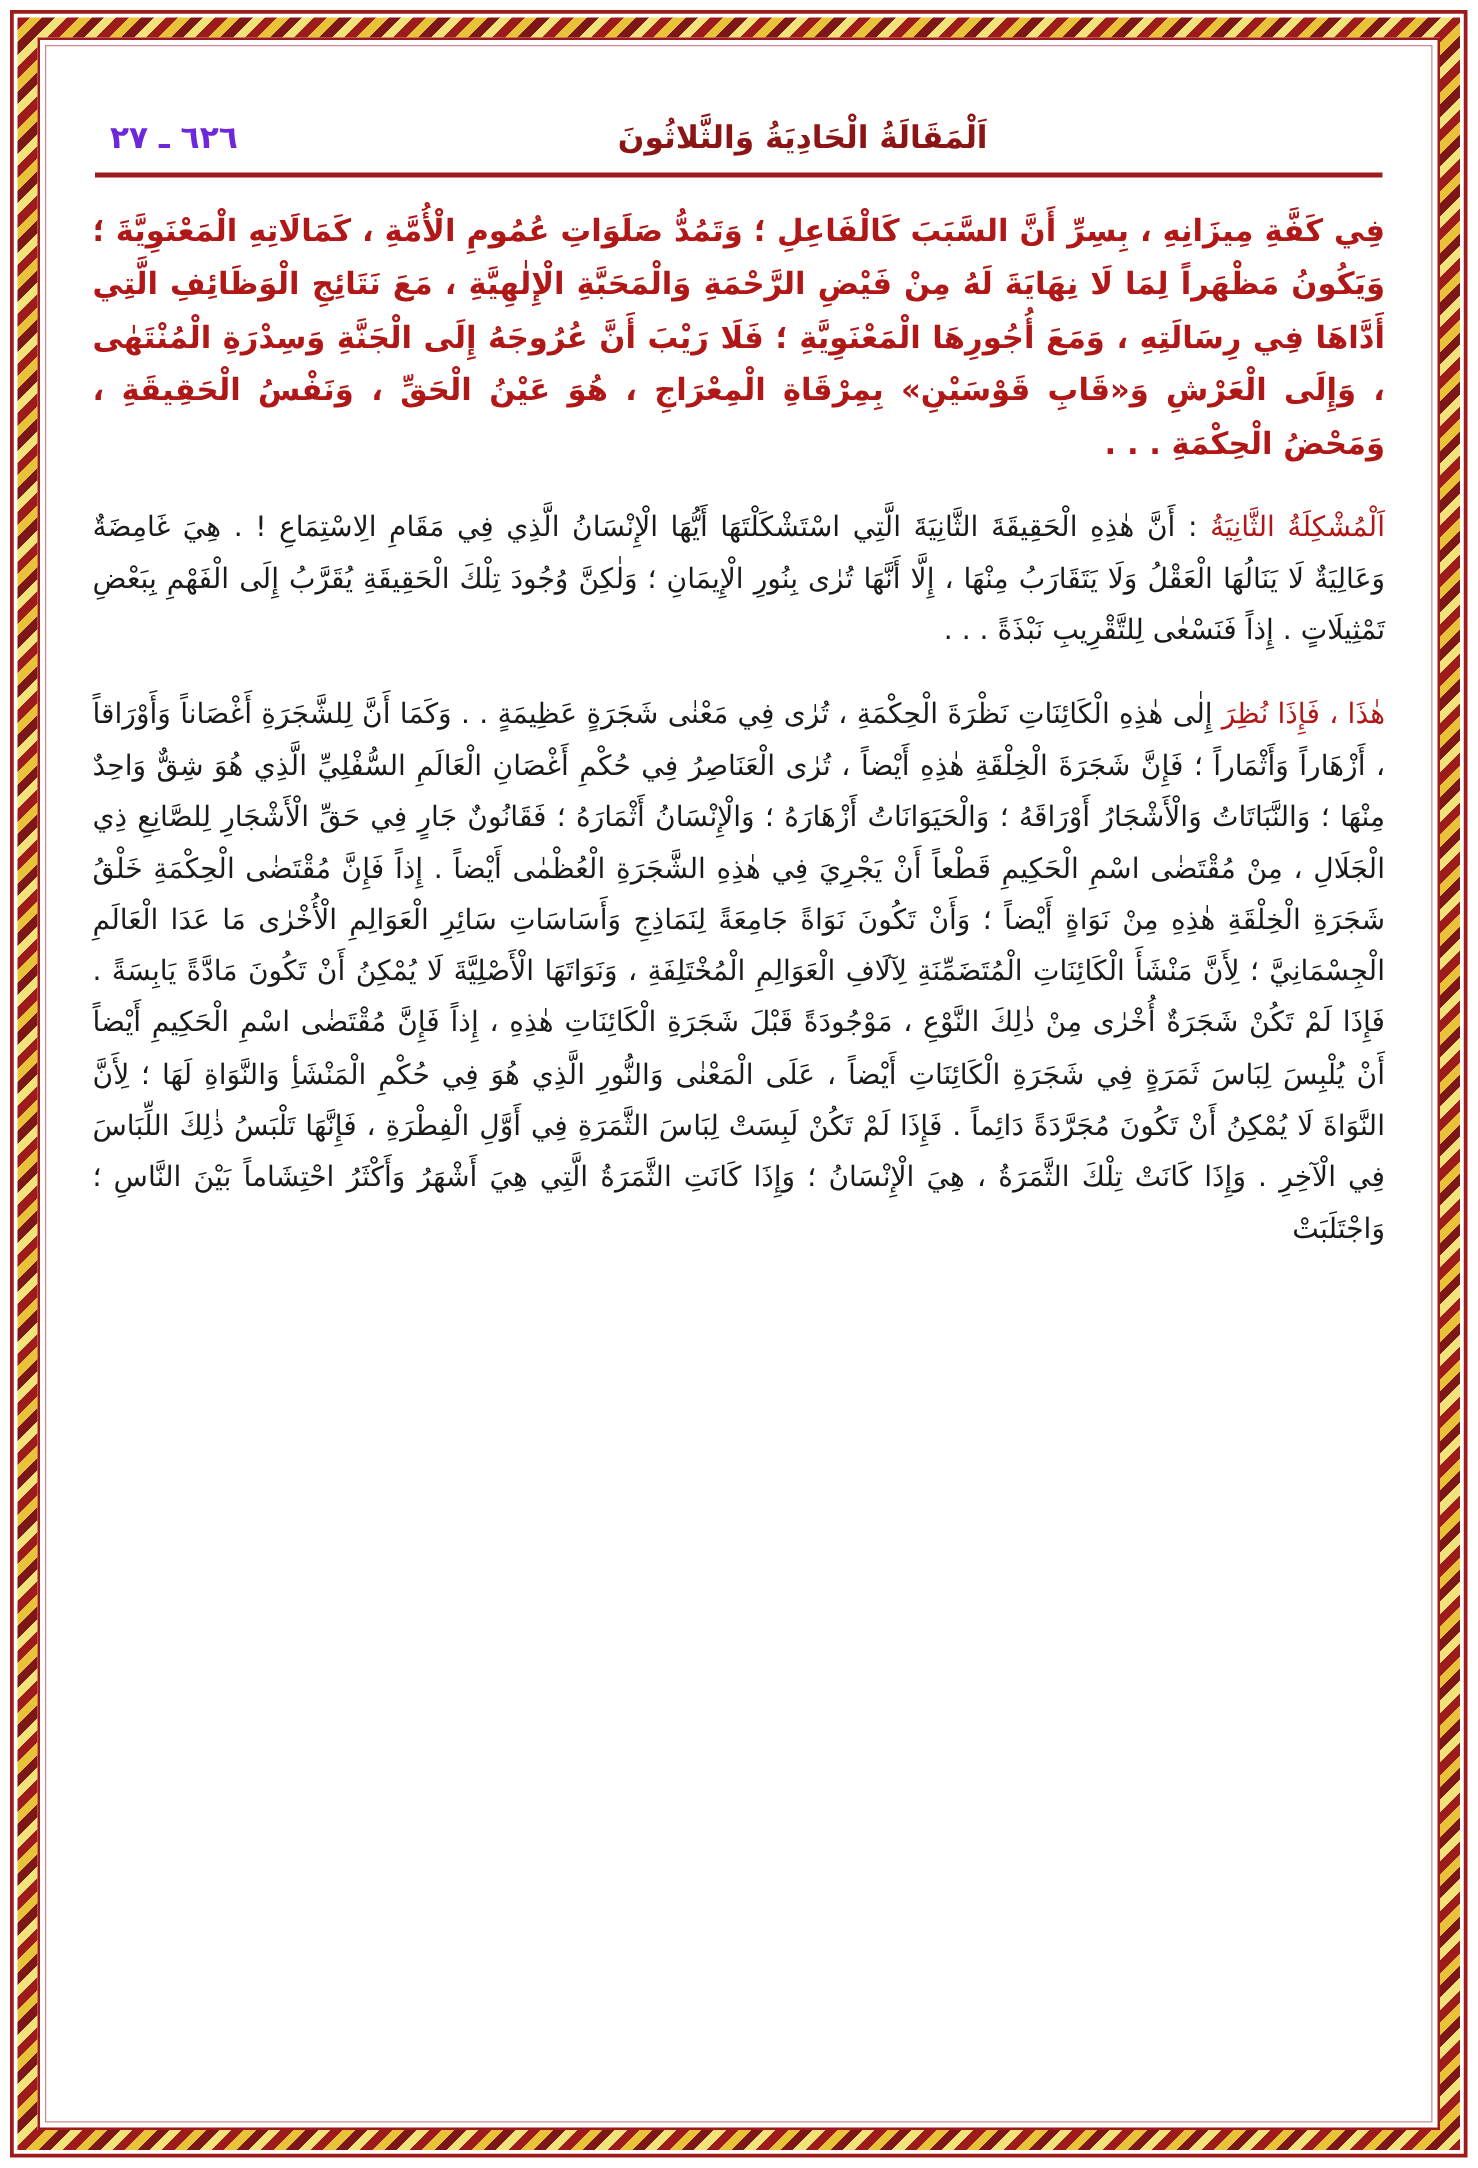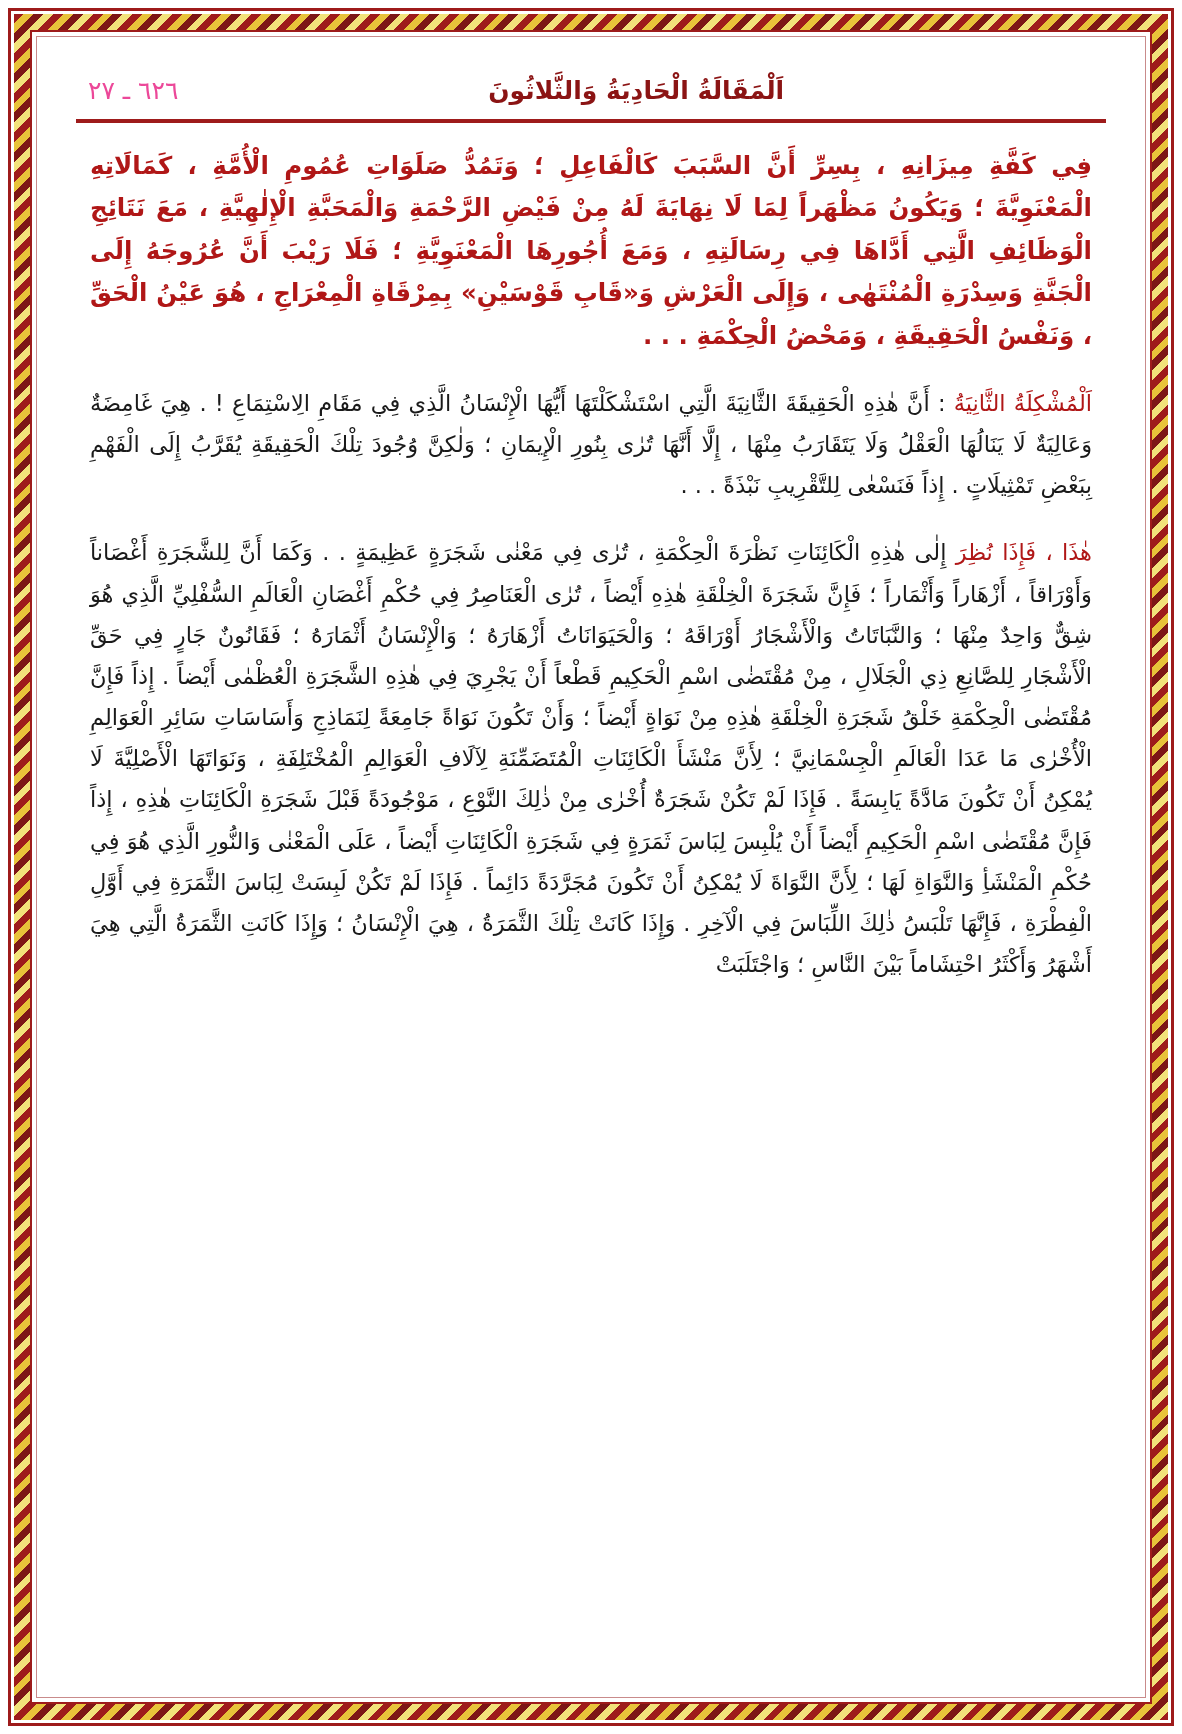--- a/index.html
+++ b/index.html
@@ -77,45 +77,46 @@
 
   .header {
     display: flex;
     flex-direction: row;
     align-items: baseline;
     justify-content: space-between;
     direction: rtl;
     padding: 6px 18px 0 18px;
   }
   .header .page-num {
-    color: #ec4899;
+    color: #6d28d9;
     font-size: 25px;
-    font-weight: normal;
+    font-weight: bold;
     letter-spacing: 1px;
     white-space: nowrap;
   }
   .header .chapter-title {
     color: #8b1414;
     font-size: 25px;
     font-weight: bold;
     flex: 1;
     text-align: center;
     white-space: nowrap;
+    margin-top: 19px;
   }
   .header-rule {
     height: 4px;
     background: #9e1b1b;
     margin: 14px 6px 0 6px;
   }
 
   .body-text {
     direction: rtl;
     text-align: justify;
     text-align-last: right;
-    margin: 0 20px;
+    margin: 0 4px;
   }
 
   p.para {
     margin: 0 0 0 0;
     padding: 0;
   }
 
   p.red {
     color: #b01717;
     font-size: 24.5px;

